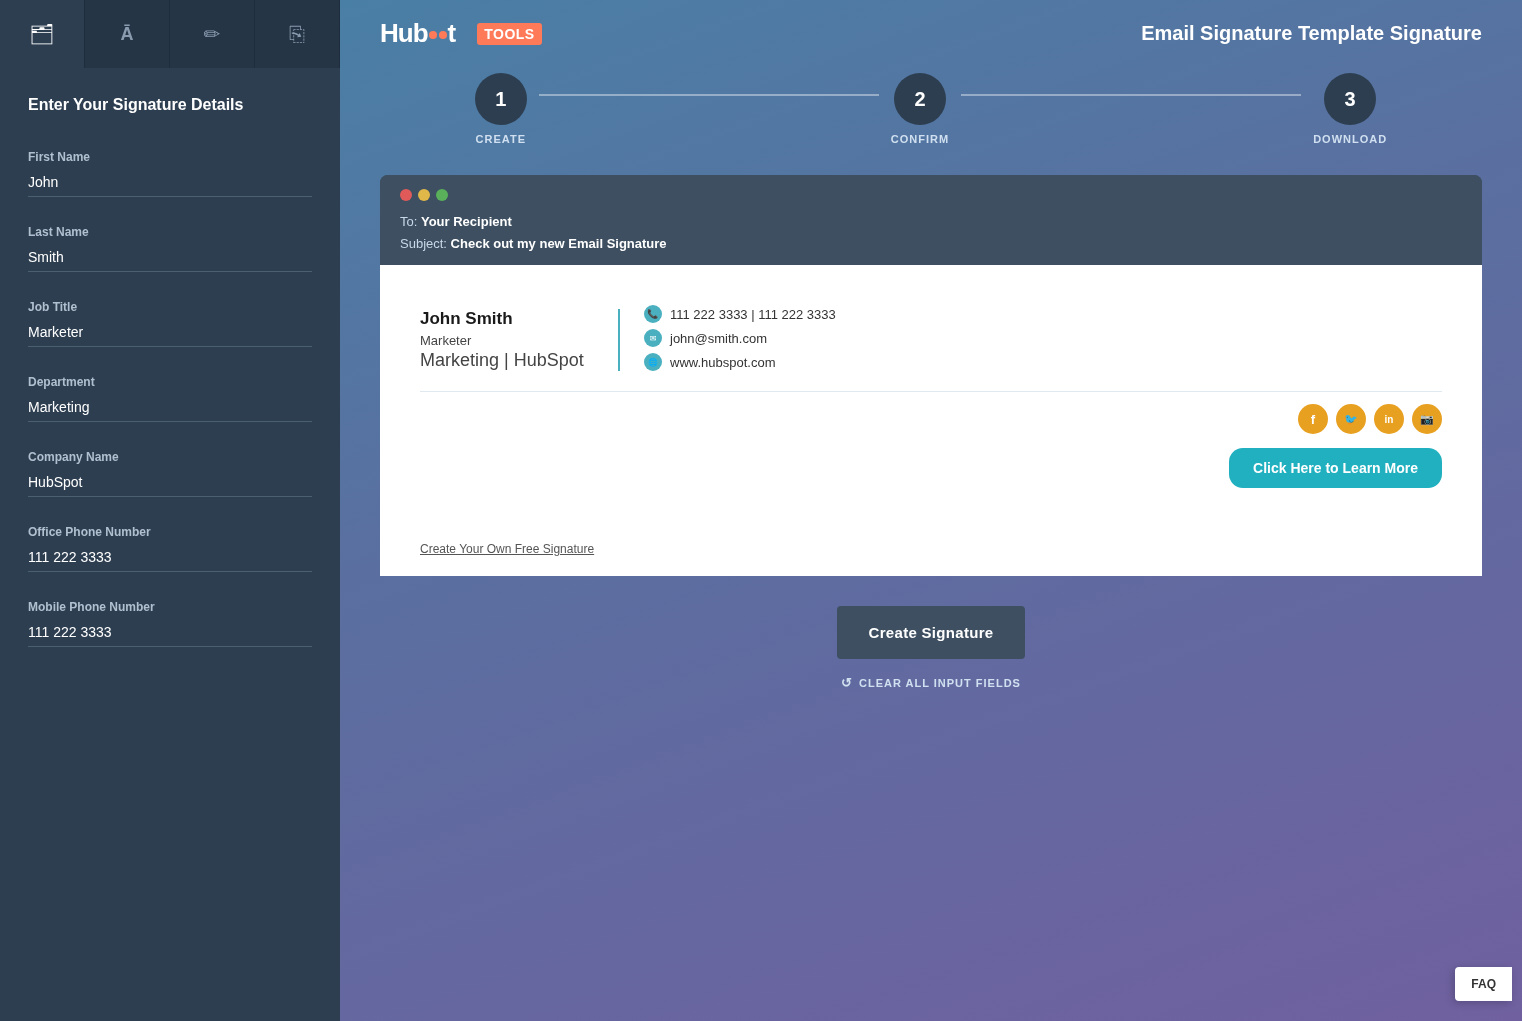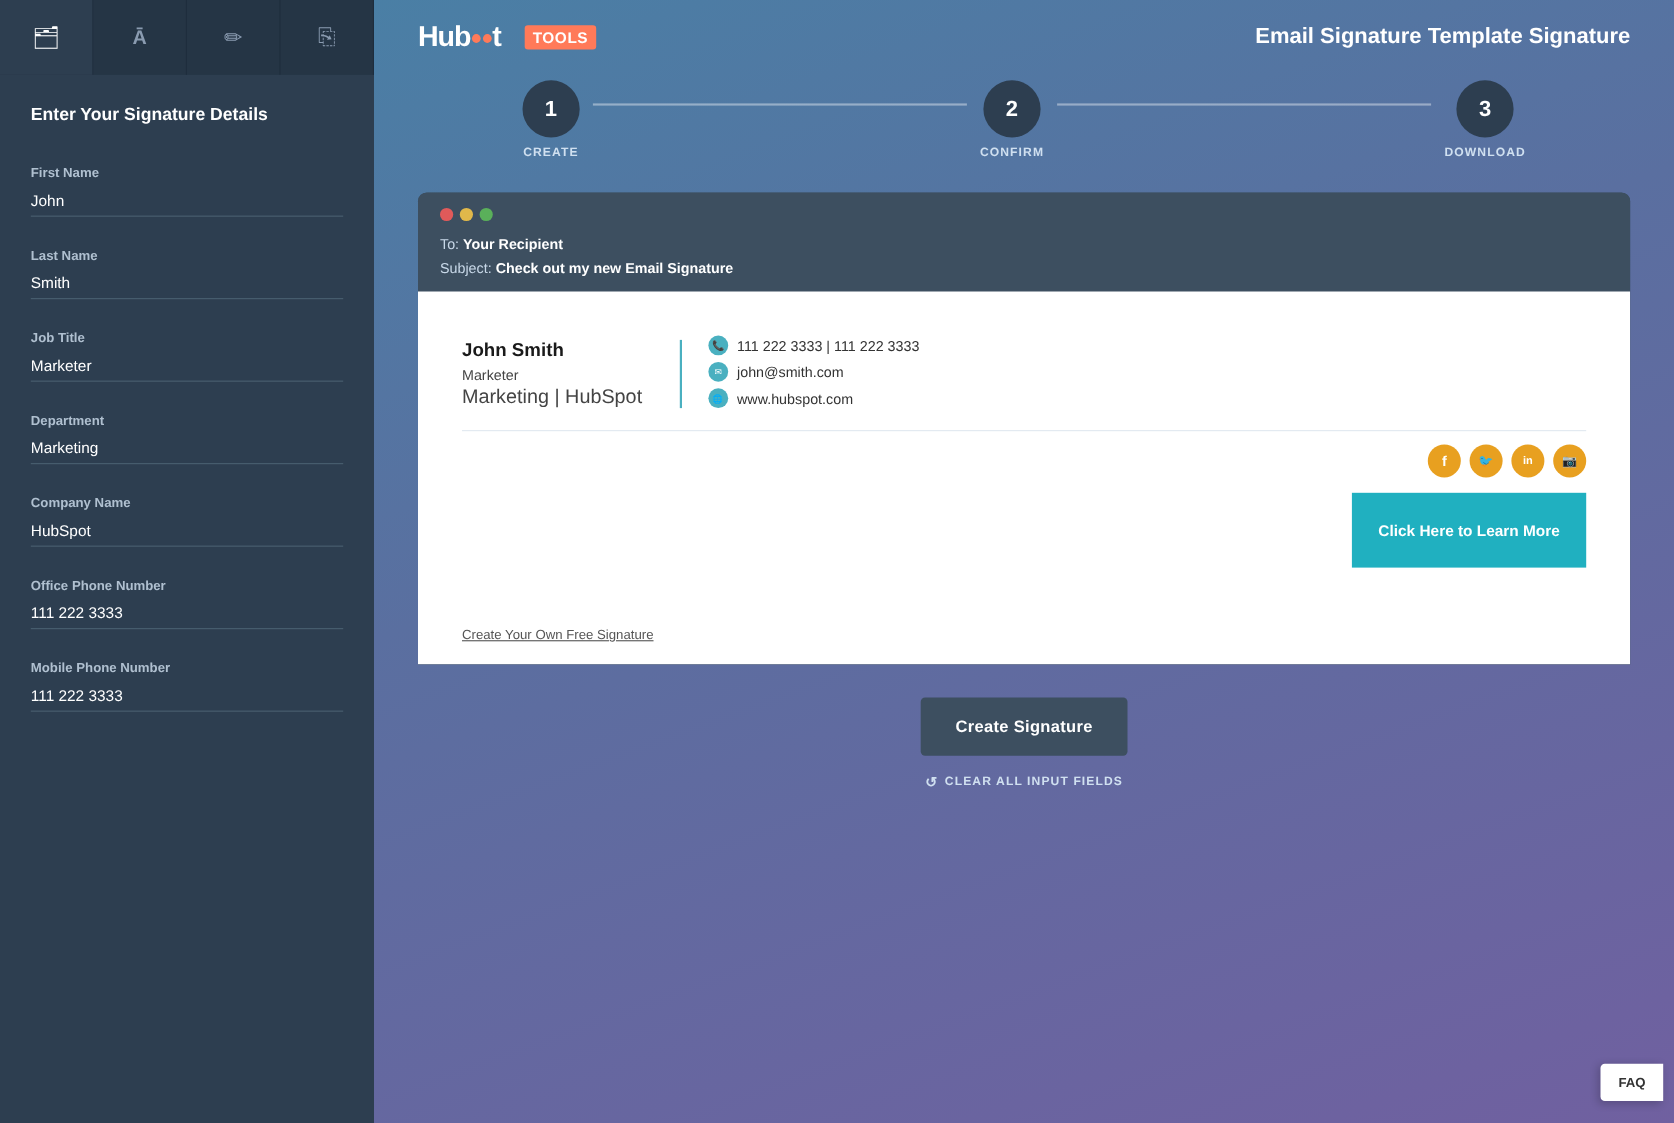--- a/index.html
+++ b/index.html
@@ -273,23 +273,23 @@
       color: white;
       font-size: 13px;
       font-weight: 700;
       cursor: pointer;
     }
     .cta-btn {
       background: #20b0c0;
       color: white;
       font-size: 14px;
       font-weight: 600;
-      padding: 26px 24px;
+      padding: 12px 24px;
       border: none;
-      border-radius: 0;
+      border-radius: 14px;
       cursor: pointer;
       float: right;
     }
     .create-own {
       color: #555;
       font-size: 12px;
       text-decoration: underline;
       cursor: pointer;
       clear: both;
       display: block;

